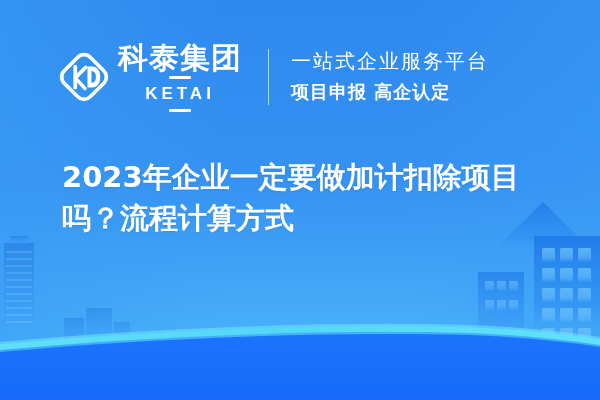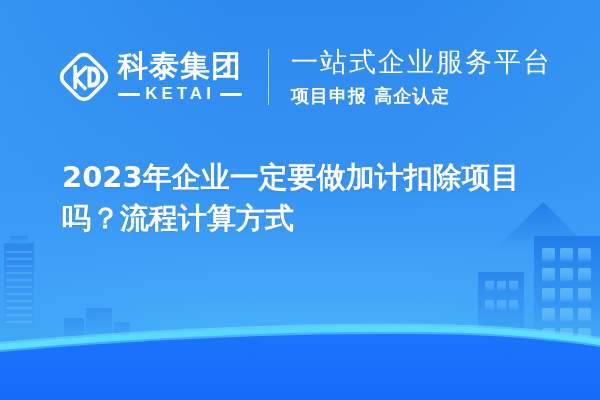--- a/index.html
+++ b/index.html
@@ -36,37 +36,37 @@
     align-items:stretch; justify-content:center;
   }
   #brand-cn {
     font-family:"DejaVu Sans","Liberation Sans",sans-serif;
     font-size:30px; font-weight:700; color:#ffffff;
     letter-spacing:1px; line-height:1.05;
     white-space:nowrap;
   }
   #brand-en-row {
     display:flex; align-items:center; justify-content:center;
-    margin-top:3px; gap:5px;
+    margin-top:3px; gap:5px;flex-direction:column;
   }
   .brand-rule { height:3px; width:22px; background:#ffffff; border-radius:1px; }
   #brand-en {
     font-family:"Liberation Sans",sans-serif;
     font-size:17px; font-weight:700; color:#ffffff;
     letter-spacing:4px; white-space:nowrap;
   }
   #divider {
     width:1px; height:56px;
     background:rgba(255,255,255,.65);
     margin:0 22px 0 26px;
   }
   #tagline-block { display:flex; flex-direction:column; justify-content:center; }
   #tagline-main {
     font-family:"DejaVu Sans","Liberation Sans",sans-serif;
-    font-size:27px; font-weight:300; color:#ffffff;
+    font-size:20px; font-weight:300; color:#ffffff;
     letter-spacing:2px; line-height:1.15; white-space:nowrap;
   }
   #tagline-sub {
     font-family:"DejaVu Serif","Liberation Serif",serif;
     font-size:18px; font-weight:700; color:#ffffff;
     letter-spacing:1px; margin-top:7px; white-space:nowrap;
   }
   
   #headline {
     position:absolute;

